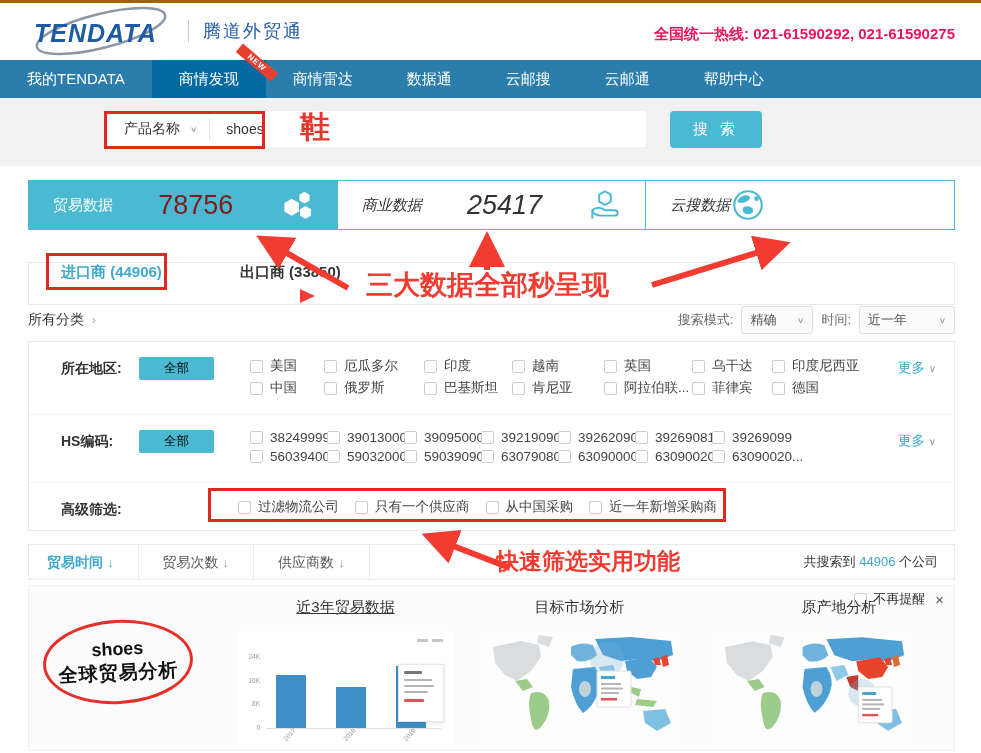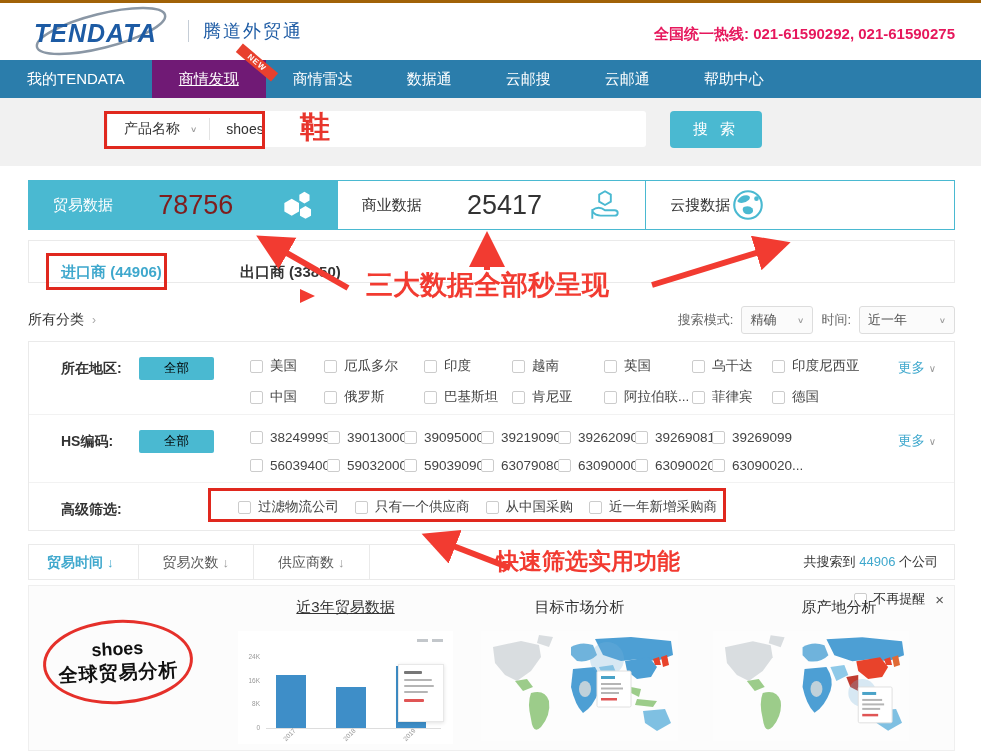--- a/index.html
+++ b/index.html
@@ -12,68 +12,68 @@
   .logo{position:relative;width:140px;height:36px;}
   .logo-text{position:absolute;left:4px;top:6px;font-size:25px;font-weight:700;font-style:italic;color:#1d5ba4;letter-spacing:1px;}
   .logo-swoosh{position:absolute;left:-2px;top:-8px;width:146px;height:52px;pointer-events:none;}
   .logo-div{width:1px;height:22px;background:#c5cdd6;margin:0 14px 0 18px;}
   .logo-sub{font-size:18px;color:#1d5ba4;letter-spacing:2px;}
   .hotline{position:absolute;right:26px;top:22px;font-size:15px;font-weight:700;color:#e6175c;}
 
   
   .navbar{position:absolute;left:0;top:57px;width:981px;height:38px;background:#2b7dab;display:flex;}
   .nav-item{position:relative;height:38px;line-height:38px;padding:0 27px;color:#fff;font-size:15px;cursor:pointer;white-space:nowrap;}
-  .nav-item.active{background:#701a75;text-decoration:underline;}
+  .nav-item.active{background:#0369a1;}
   .ribbon{position:absolute;right:-14px;top:-3px;background:#e8402e;color:#fff;font-size:8px;font-weight:700;line-height:11px;padding:0 12px;transform:rotate(40deg);letter-spacing:1px;}
 
   
   .search-strip{position:absolute;left:0;top:95px;width:981px;height:68px;background:#f1f1f1;}
   .search-box{position:absolute;left:108px;top:13px;width:538px;height:36px;background:#fff;border-radius:3px;display:flex;align-items:center;}
   .cat-select{display:flex;align-items:center;gap:10px;padding:0 12px 0 16px;height:22px;border-right:1px solid #e3e3e3;font-size:14px;color:#333;cursor:pointer;}
   .chev{font-size:10px;color:#999;transform:scaleY(.8);}
   .query-input{border:none;outline:none;background:transparent;font-size:14px;color:#333;padding:0 0 0 16px;width:340px;}
   .search-btn{position:absolute;left:555px;top:13px;width:92px;height:37px;background:#4ab9d1;border:none;border-radius:4px;color:#fff;font-size:15px;letter-spacing:4px;cursor:pointer;}
 
   
   .cards{position:absolute;left:28px;top:177px;width:927px;height:50px;display:flex;}
   .card{flex:1;display:flex;align-items:center;border:1px solid #4ab9d1;background:#fff;cursor:pointer;}
-  .card + .card{margin-left:-1px;}
+  .card + .card{margin-left:-1px;font-style:italic;}
   .card.active{background:#4ab9d1;}
   .card-label{font-size:15px;color:#333;padding-left:24px;}
   .card.active .card-label{color:#fff;}
   .card-value{flex:1;text-align:center;font-size:27px;color:#333;}
   .card.active .card-value{color:#7f1d1d;}
   .card-icon{width:36px;height:34px;margin-right:22px;flex:none;}
 
   
   .panel{position:absolute;left:28px;background:#fff;border:1px solid #eaeaea;}
 
   
-  .tabs-panel{top:237px;width:927px;height:43px;display:flex;align-items:flex-end;}
+  .tabs-panel{top:259px;width:927px;height:43px;display:flex;align-items:flex-start;}
   .tab-imp{margin-left:32px;font-size:15px;font-weight:700;color:#3fa8cd;cursor:pointer;}
   .tab-exp{margin-left:78px;font-size:15px;font-weight:700;color:#333;cursor:pointer;}
 
   
   .toolbar-row{position:absolute;left:28px;top:302px;width:927px;height:30px;display:flex;align-items:center;}
   .all-cat{font-size:14px;color:#333;cursor:pointer;}
   .all-cat .gt{color:#aaa;font-size:12px;margin-left:4px;}
   .tb-right{margin-left:auto;display:flex;align-items:center;gap:8px;}
   .tb-label{font-size:13px;color:#666;}
   .mini-select{display:flex;align-items:center;justify-content:space-between;border:1px solid #ddd;border-radius:3px;background:#fbfbfb;height:28px;padding:0 8px;font-size:13px;color:#555;cursor:pointer;}
   .ms-mode{width:72px;} .ms-time{width:96px;}
 
   
   .filter-panel{top:338px;width:927px;height:190px;}
   .f-row{position:absolute;left:0;right:0;display:flex;align-items:flex-start;padding:15px 0 0 32px;}
   .f-row1{top:0;height:72px;}
   .f-row2{top:72px;height:68px;border-top:1px solid #f2f2f2;}
   .f-row3{top:140px;height:50px;border-top:1px solid #f2f2f2;}
   .f-label{width:78px;font-weight:700;font-size:14px;color:#333;padding-top:3px;flex:none;}
   .badge{background:#4ab9d1;color:#000000;font-size:12.5px;padding:3px 25px;border-radius:2px;height:fit-content;cursor:pointer;flex:none;}
-  .grids{margin-left:36px;display:flex;flex-direction:column;gap:13px;}
+  .grids{margin-left:36px;display:flex;flex-direction:column;gap:4px;}
   .cb-grid{display:grid;}
   .region-grid{grid-template-columns:74px 100px 88px 92px 88px 80px auto;}
   .hs-grid{grid-template-columns:77px 77px 77px 77px 77px 77px auto;}
   .adv-grid{display:flex;gap:16px;margin-left:99px;}
   .cb-item{display:flex;align-items:center;gap:7px;font-size:13.5px;color:#444;cursor:pointer;white-space:nowrap;overflow:hidden;}
   .cb{width:13px;height:13px;border:1px solid #ccc;border-radius:2px;background:#fff;flex:none;}
   .more{position:absolute;right:18px;top:17px;color:#3fa8cd;font-size:13.5px;cursor:pointer;}
 
   
   .sort-bar{top:541px;width:927px;height:36px;display:flex;align-items:center;}

